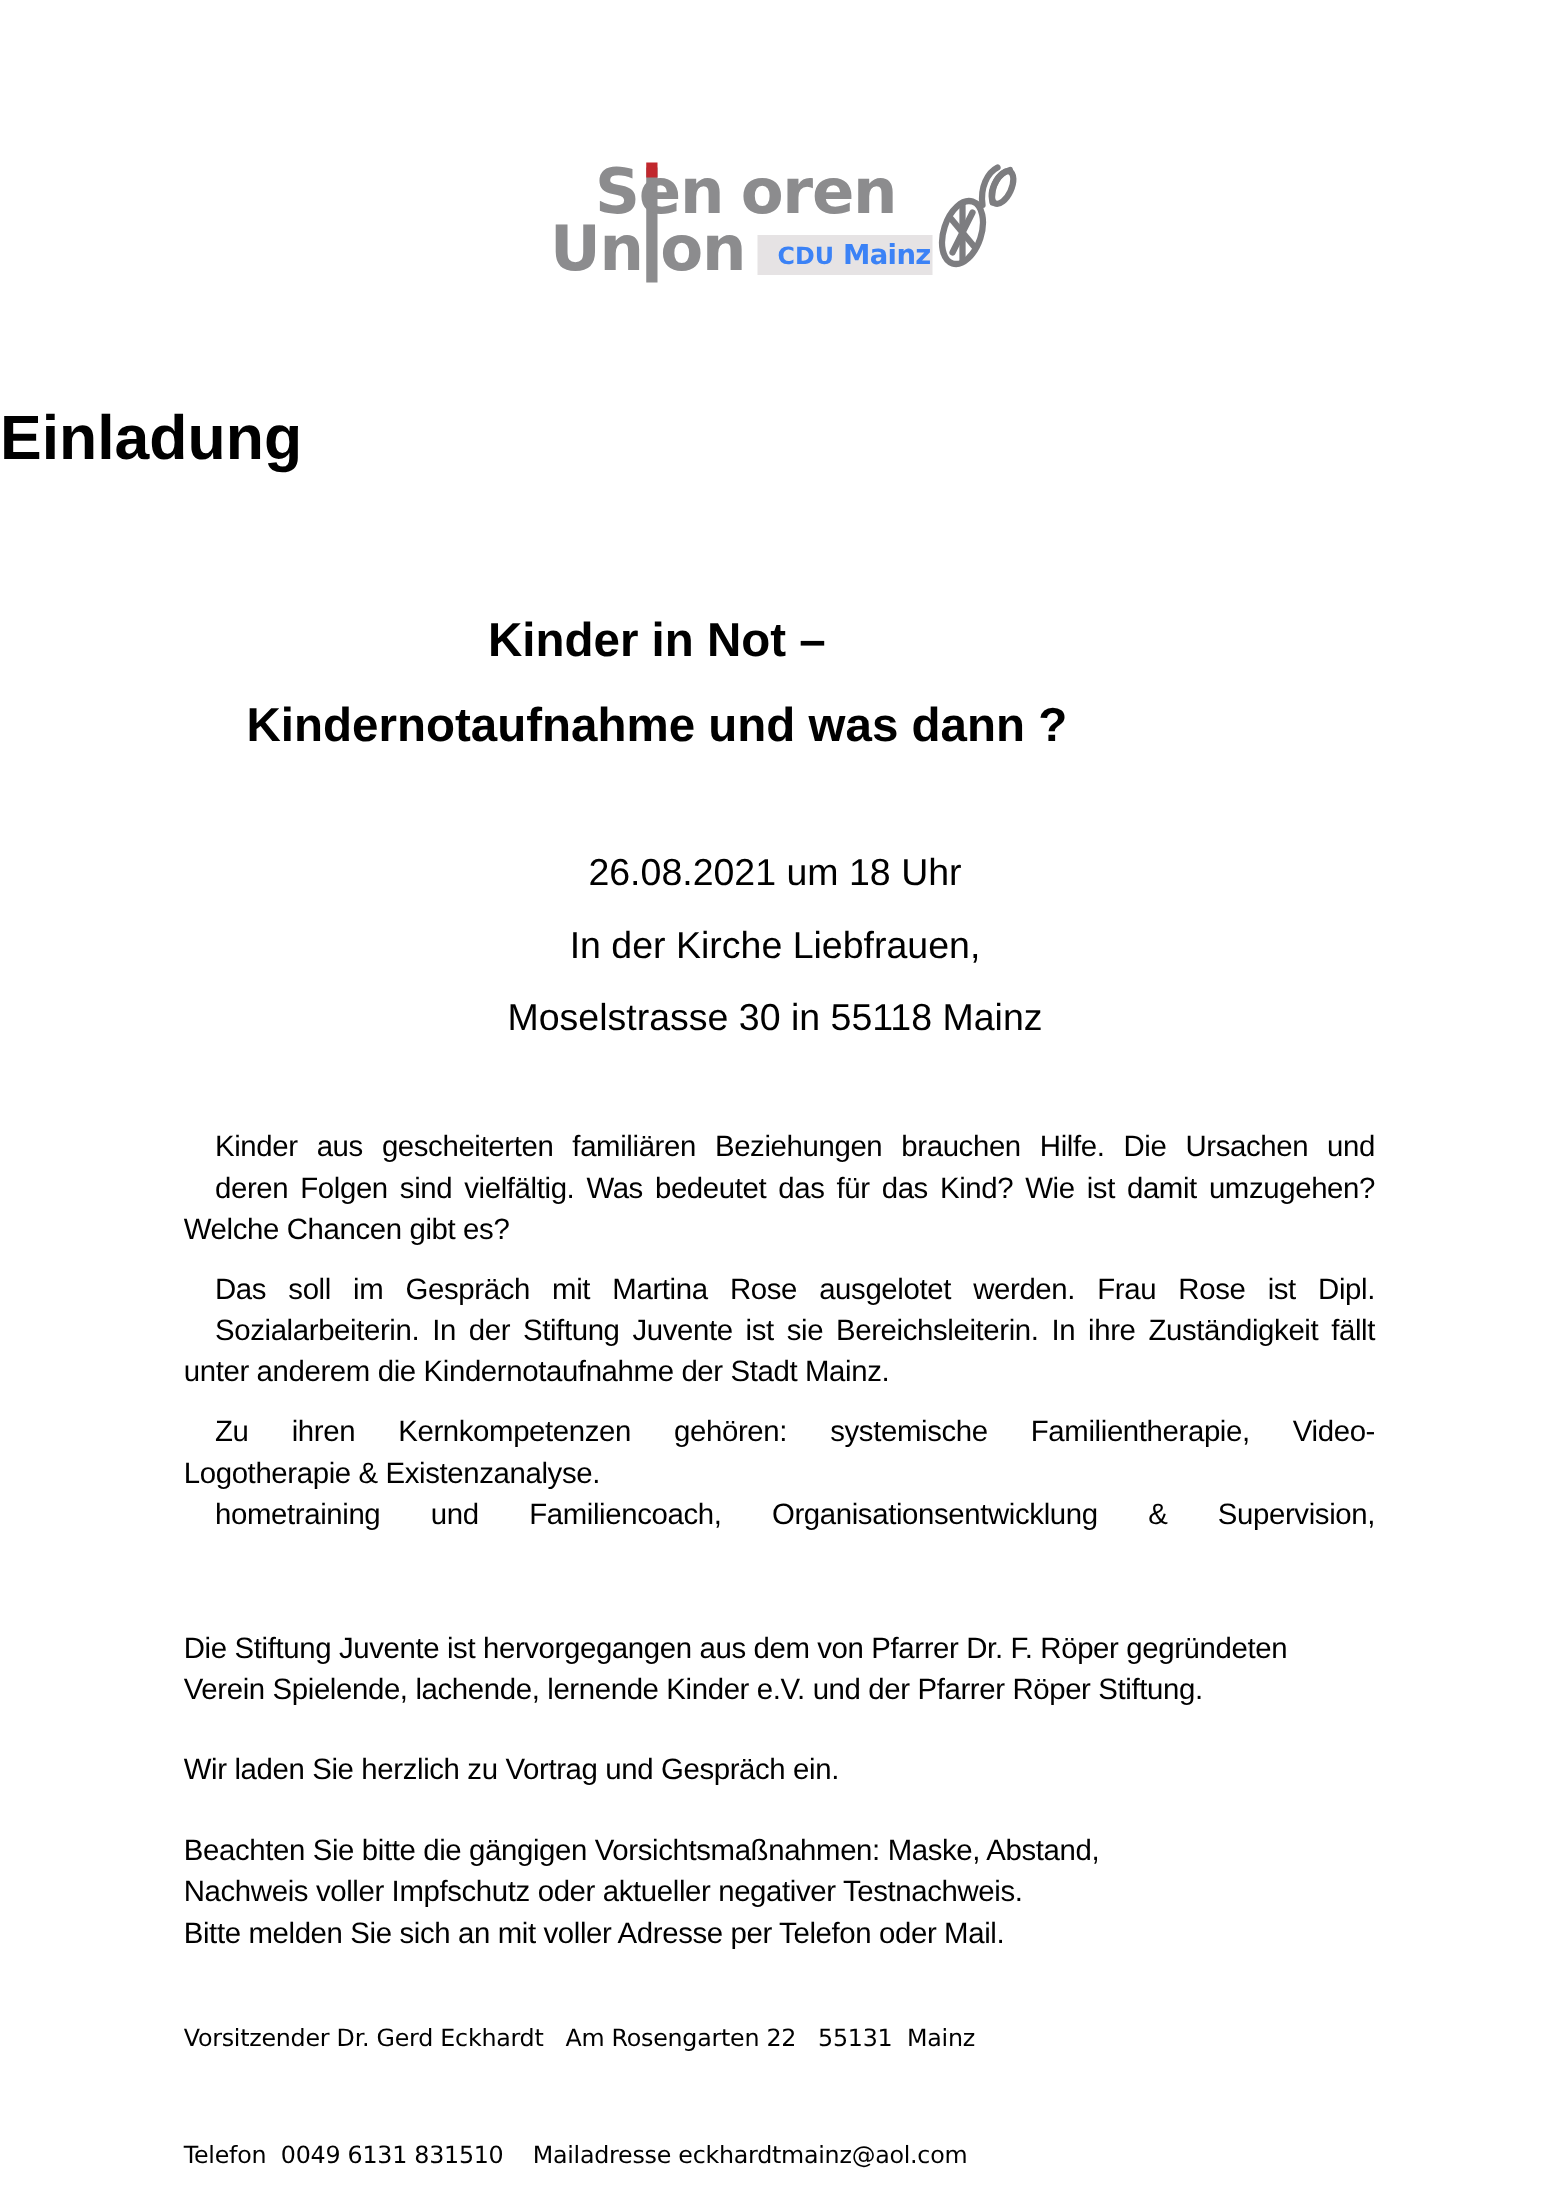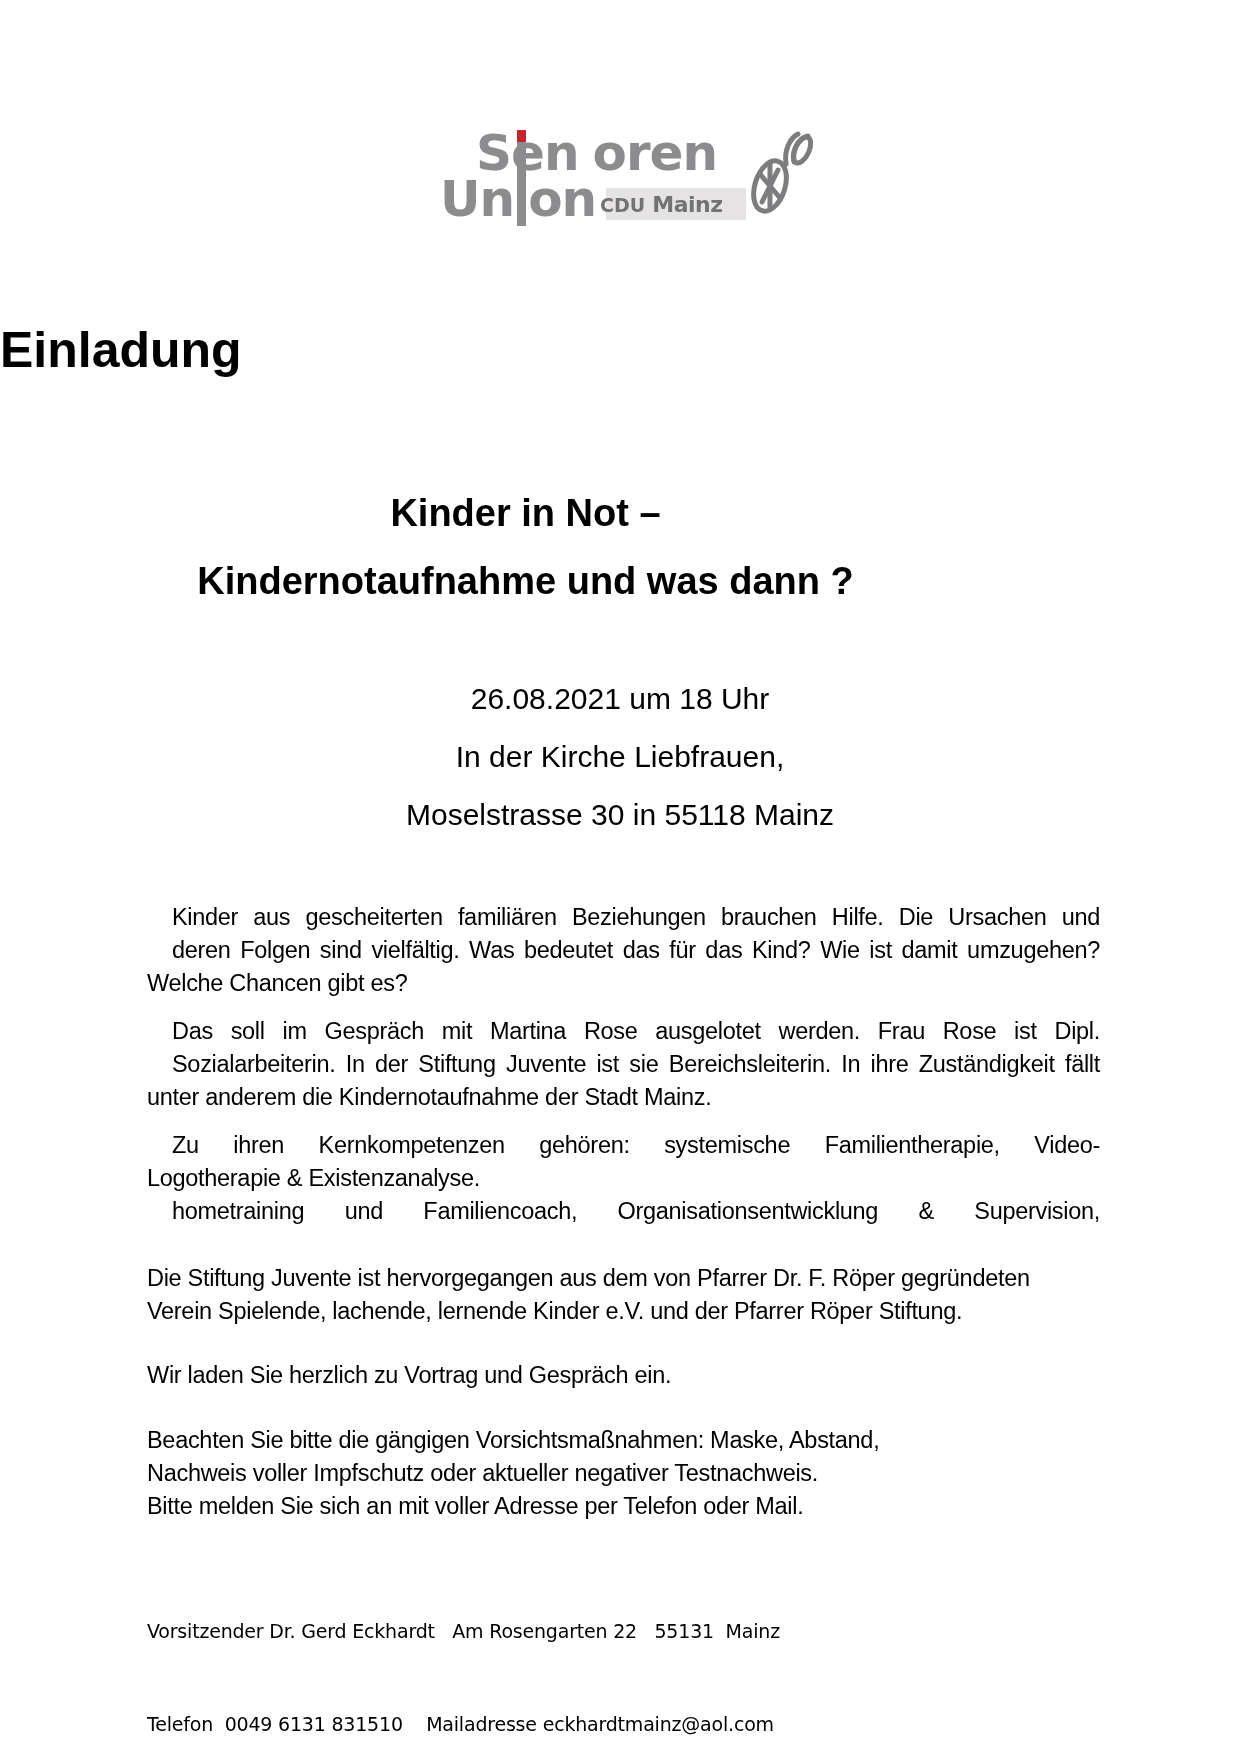--- a/index.html
+++ b/index.html
@@ -26,22 +26,22 @@
   }
   .logo-bar-cap {
     position: absolute; left: 89px; top: 8px; width: 9px; height: 12px;
     background: #c1272d;
   }
   .logo-band {
     position: absolute; left: 178px; top: 66px; width: 140px; height: 32px;
     background: #e6e3e4;
   }
   .logo-cdu {
-    position: absolute; left: 172px; top: 70px; font-family: "DejaVu Sans", sans-serif;
-    font-weight: bold; font-size: 22px; line-height: 26px; color: #737373;
+    position: absolute; left: 194px; top: 70px; font-family: "DejaVu Sans", sans-serif;
+    font-weight: bold; font-size: 22px; line-height: 26px; color: #3b82f6;
     letter-spacing: -0.5px;
   }
   .logo-cdu .cdu { font-size: 19px; letter-spacing: 0; }
   .logo-emblem { position: absolute; left: 320px; top: 2px; width: 70px; height: 96px; }
 
   
   .title {
     position: absolute; left: 0; width: 1240px; top: 320px; text-align: left;
     font-weight: bold; font-size: 50px; line-height: 60px;
   }
@@ -59,21 +59,21 @@
   .event-line.l1 { top: 681px; }
   .event-line.l2 { top: 739px; }
   .event-line.l3 { top: 797px; }
 
   
   .body-text {
     position: absolute; left: 147px; width: 953px;
     font-size: 23.5px; line-height: 33px; text-align: justify;
     letter-spacing: -0.3px;
   }
-  .body-text.left { text-align: left; }
+  .body-text.left { text-align: left; margin-top: 40px; }
   .p1 { top: 901px; }
   .p2 { top: 1015px; }
   .p3 { top: 1129px; }
   .p4 { top: 1262px; }
   .p5 { top: 1359px; }
   .p6 { top: 1424px; }
 
   .line { display: block; }
   .just { text-align-last: justify; margin-left: 25px; }
 

